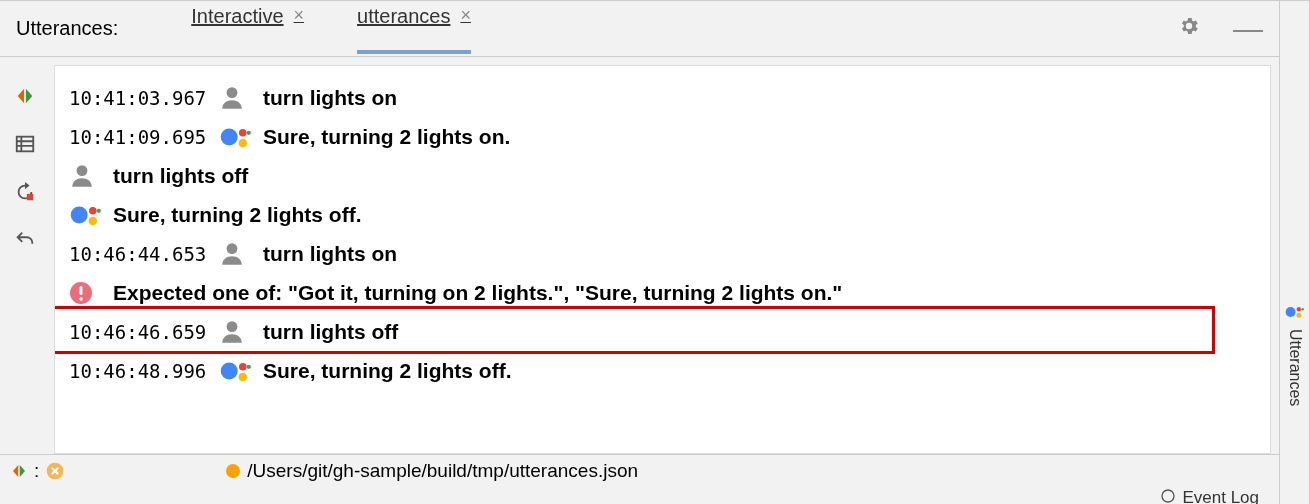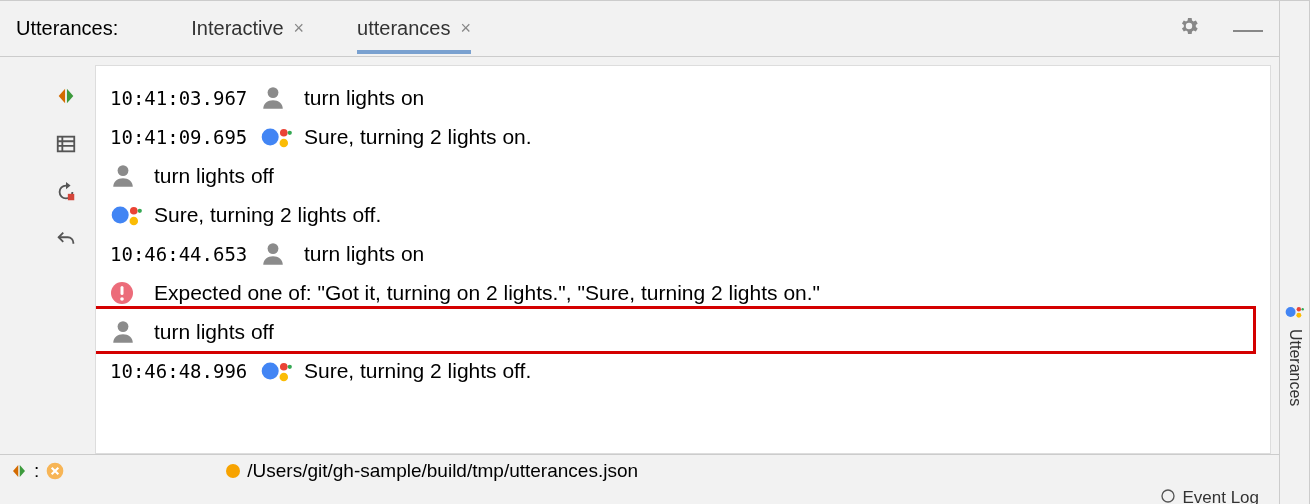--- a/index.html
+++ b/index.html
@@ -5,37 +5,37 @@
 * { box-sizing: border-box; margin: 0; padding: 0; }
 body { font-family: Arial, Helvetica, sans-serif; font-size: 19px; color: #000; background: #fff; }
 
 .outer { width: 1310px; height: 504px; display: flex; border-right: 1px solid #ccc; border-top: 1px solid #ccc; }
 .main { flex: 1; display: flex; flex-direction: column; background: #f2f2f2; }
 .side-tab { width: 30px; background: #f2f2f2; border-left: 1px solid #ccc; display: flex; flex-direction: column; align-items: center; padding-top: 300px; }
 .side-tab .label { writing-mode: vertical-rl; font-size: 16px; color: #333; margin-top: 6px; }
 
 .tabbar { display: flex; align-items: center; height: 56px; padding: 8px 16px; border-bottom: 1px solid #ccc; background: #f2f2f2; gap: 13px; }
 .tabbar .title { font-size: 20px; margin-right: 60px; }
-.tab { display: flex; align-items: center; height: 48px; margin-right: 40px; font-size: 20px; color: #333; position: relative; cursor: pointer; }
+.tab { display: flex; align-items: flex-start; height: 48px; margin-right: 40px; font-size: 20px; color: #333; position: relative; cursor: pointer; text-decoration: underline; }
 .tab .close { margin-left: 10px; color: #888; font-size: 18px; }
 .tab.active::after { content: ""; position: absolute; left: 0; right: 0; bottom: -1px; height: 4px; background: #7aa1d0; }
 .tab-spacer { flex: 1; }
 .gear { color: #888; margin-right: 20px; cursor: pointer; }
 .minimize { color: #888; font-size: 30px; cursor: pointer; line-height: 10px; }
 
-.body-row { display: flex; flex: 1; min-height: 0; margin-left: 41px; }
+.body-row { display: flex; flex: 1; min-height: 0; }
 .toolbar { width: 50px; display: flex; flex-direction: column; align-items: center; padding-top: 28px; gap: 26px; }
 .toolbar svg { cursor: pointer; }
 
 .log-area { flex: 1; background: #fff; border: 1px solid #ddd; margin: 8px 8px 0 4px; overflow: hidden; position: relative; }
 .log-inner { padding: 12px 8px; }
 .log-row { display: flex; align-items: center; height: 39px; padding-left: 6px; }
 .ts { font-family: monospace; font-size: 19px; color: #000; width: 150px; flex-shrink: 0; }
 .icon-slot { width: 44px; display: flex; align-items: center; flex-shrink: 0; }
-.msg { font-size: 21px; }
+.msg { font-size: 21px; font-weight: bold; }
 .highlight-box { position: absolute; border: 3px solid #d40000; pointer-events: none; }
 
 .statusbar { display: flex; align-items: center; height: 32px; padding: 0 10px; background: #f2f2f2; border-top: 1px solid #ccc; font-size: 19px; }
 .statusbar .sep { margin: 0 6px; }
 
 .user-icon { fill: #8b8b8b; }
 </style>
 </head>
 <body>
 
@@ -139,20 +139,21 @@
             <span class="icon-slot">
                 <svg width="24" height="24" viewBox="0 0 24 24">
                   <circle cx="12" cy="12" r="11" fill="#ec6c7a"></circle>
                   <rect x="10.5" y="5" width="3" height="9" fill="#fff" rx="1.5"></rect>
                   <circle cx="12" cy="18" r="1.8" fill="#fff"></circle>
                 </svg>
               </span>
             <span class="msg">Expected one of: "Got it, turning on 2 lights.", "Sure, turning 2 lights on."</span>
           </div>
           <div class="log-row">
+            <span class="ts">10:46:46.659</span>
             <span class="icon-slot">
                 <svg width="26" height="26" viewBox="0 0 24 24" class="user-icon">
                   <circle cx="12" cy="7" r="5"></circle>
                   <path d="M3 22c0-5 4-8 9-8s9 3 9 8z"></path>
                 </svg>
               </span>
             <span class="msg">turn lights off</span>
           </div>
           <div class="log-row">
             <span class="ts">10:46:48.996</span>

